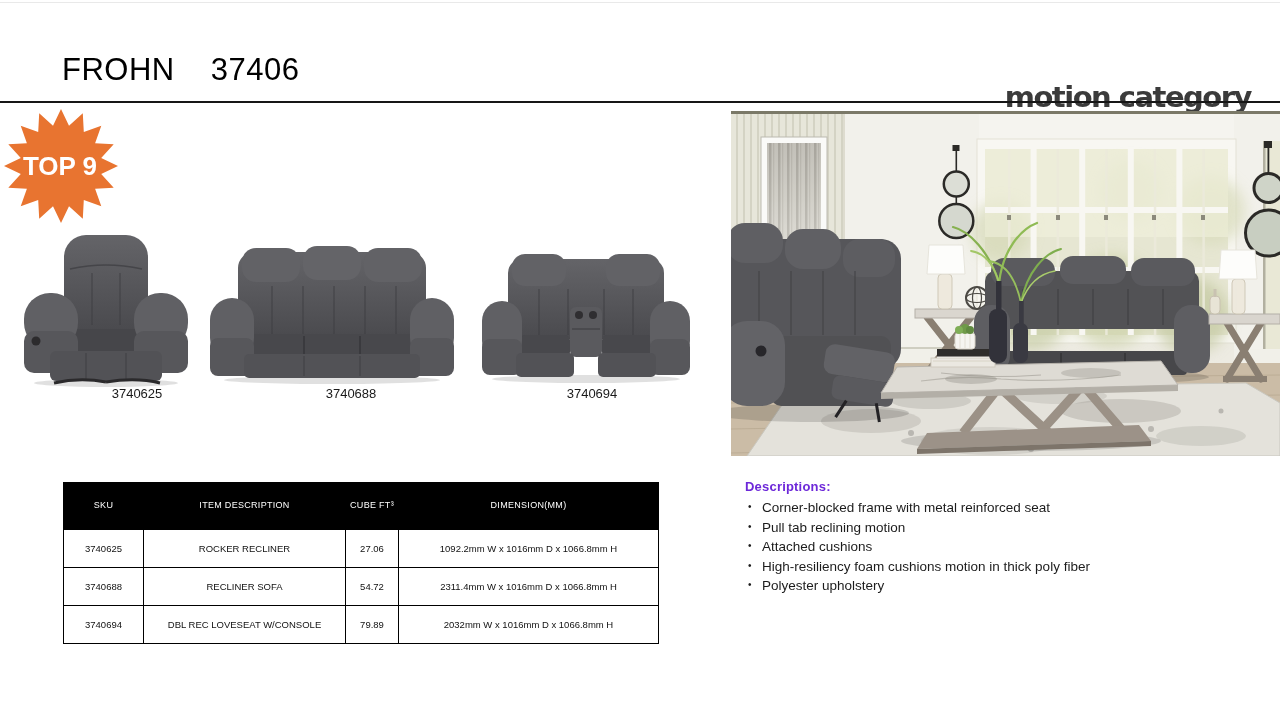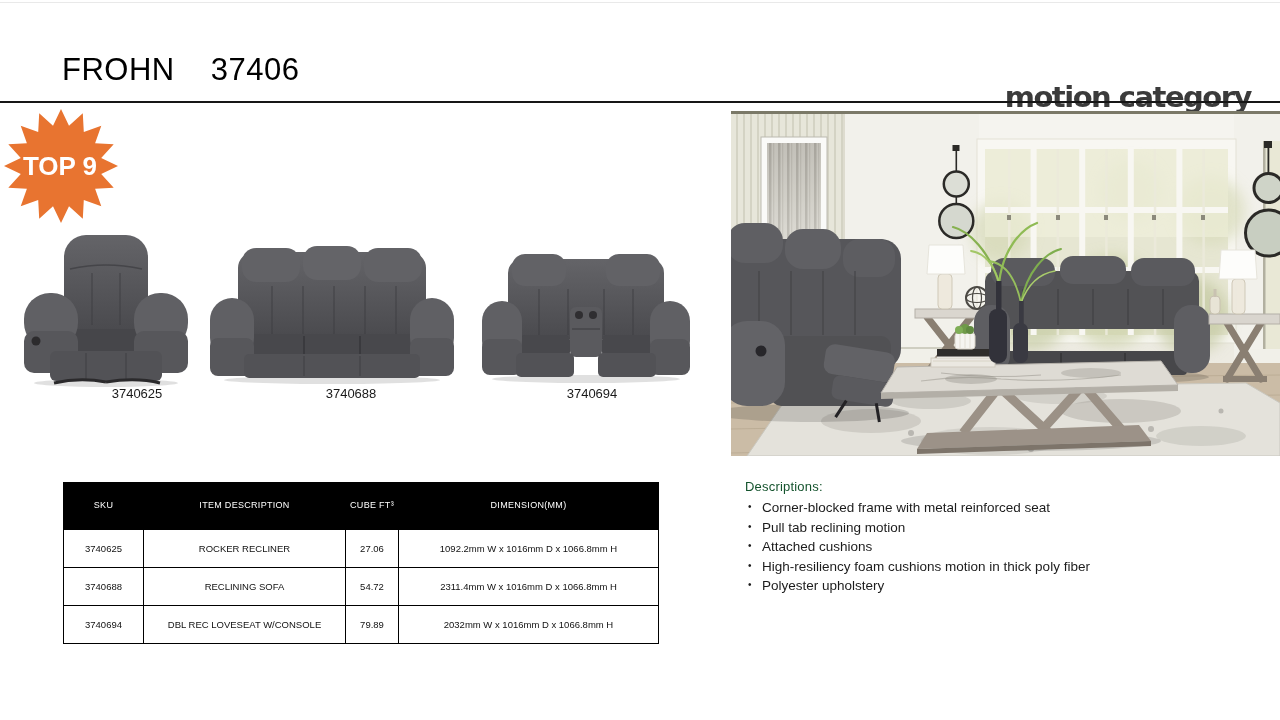--- a/index.html
+++ b/index.html
@@ -14,21 +14,21 @@
   .badge{position:absolute;left:0;top:106px;width:122px;height:122px;}
   .badge text{font-family:"Liberation Sans",sans-serif;font-weight:700;fill:#fff;}
   .product{position:absolute;}
   .furniture-label{position:absolute;width:130px;text-align:center;font-size:13px;color:#1a1a1a;}
   .photo{position:absolute;left:731px;top:111px;width:549px;height:345px;}
   table.spec-table{position:absolute;left:63px;top:482px;border-collapse:collapse;table-layout:fixed;background:#fff;}
   .spec-table th,.spec-table td{border:1px solid #000;text-align:center;vertical-align:middle;padding:9px 2px;overflow:hidden;}
   .spec-table th{background:#000;color:#fff;font-weight:400;font-size:9px;height:28px;letter-spacing:.3px;line-height:1.25;}
   .spec-table td{font-size:9.5px;height:19px;color:#111;white-space:nowrap;}
   .desc{position:absolute;left:745px;top:479px;width:525px;}
-  .desc h3{margin:0 0 4px 0;font-size:13px;font-weight:400;color:#14532d;letter-spacing:.2px;}
+  .desc h3{margin:0 0 4px 0;font-size:13px;font-weight:700;color:#6d28d9;letter-spacing:.2px;}
   .desc ul{list-style:none;margin:0;padding:0;}
   .desc li{position:relative;padding-left:17px;font-size:13.5px;line-height:19.6px;color:#1c1c1c;}
   .desc li::before{content:"\2022";position:absolute;left:3px;top:-1px;font-size:10px;color:#1c1c1c;}
 </style>
 </head>
 <body>
 
 <div class="slide">
 
   <div class="top-line"></div>
@@ -370,21 +370,21 @@
     </thead>
     <tbody>
       <tr>
         <td>3740625</td>
         <td>ROCKER RECLINER</td>
         <td>27.06</td>
         <td>1092.2mm W x 1016mm D x 1066.8mm H</td>
       </tr>
       <tr>
         <td>3740688</td>
-        <td>RECLINING SOFA</td>
+        <td>RECLINER SOFA</td>
         <td>54.72</td>
         <td>2311.4mm W x 1016mm D x 1066.8mm H</td>
       </tr>
       <tr>
         <td>3740694</td>
         <td>DBL REC LOVESEAT W/CONSOLE</td>
         <td>79.89</td>
         <td>2032mm W x 1016mm D x 1066.8mm H</td>
       </tr>
     </tbody>

